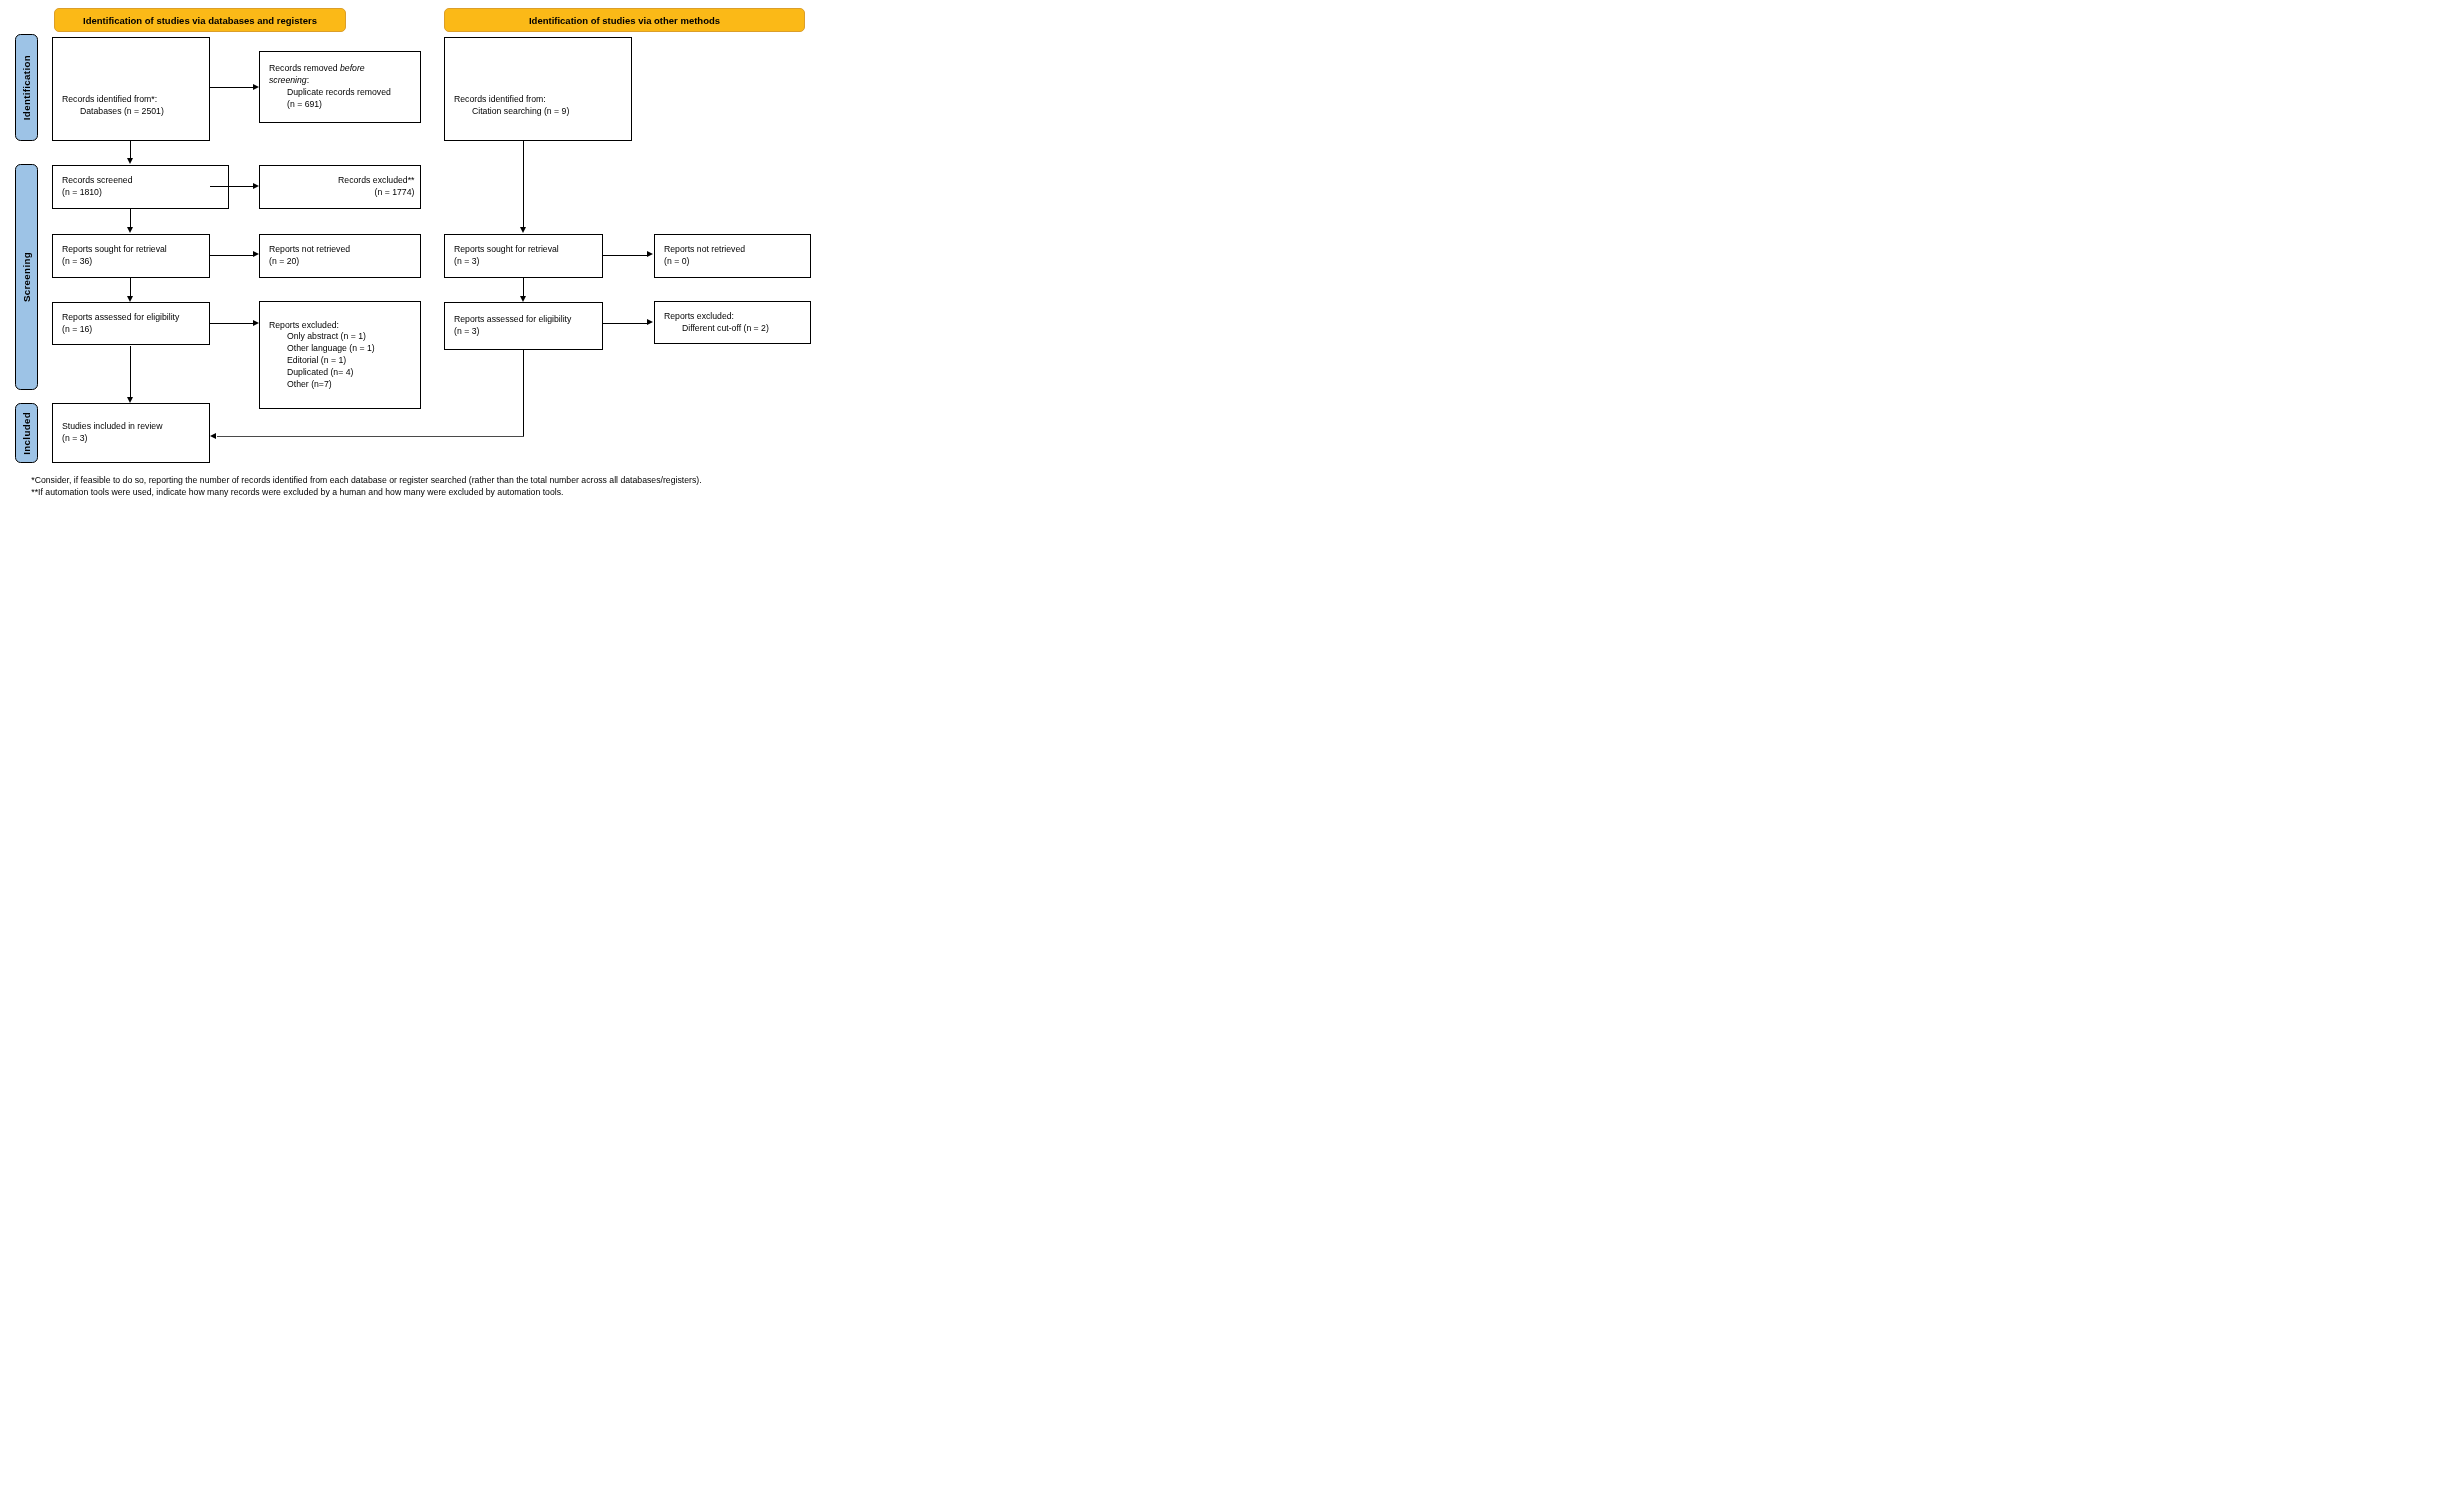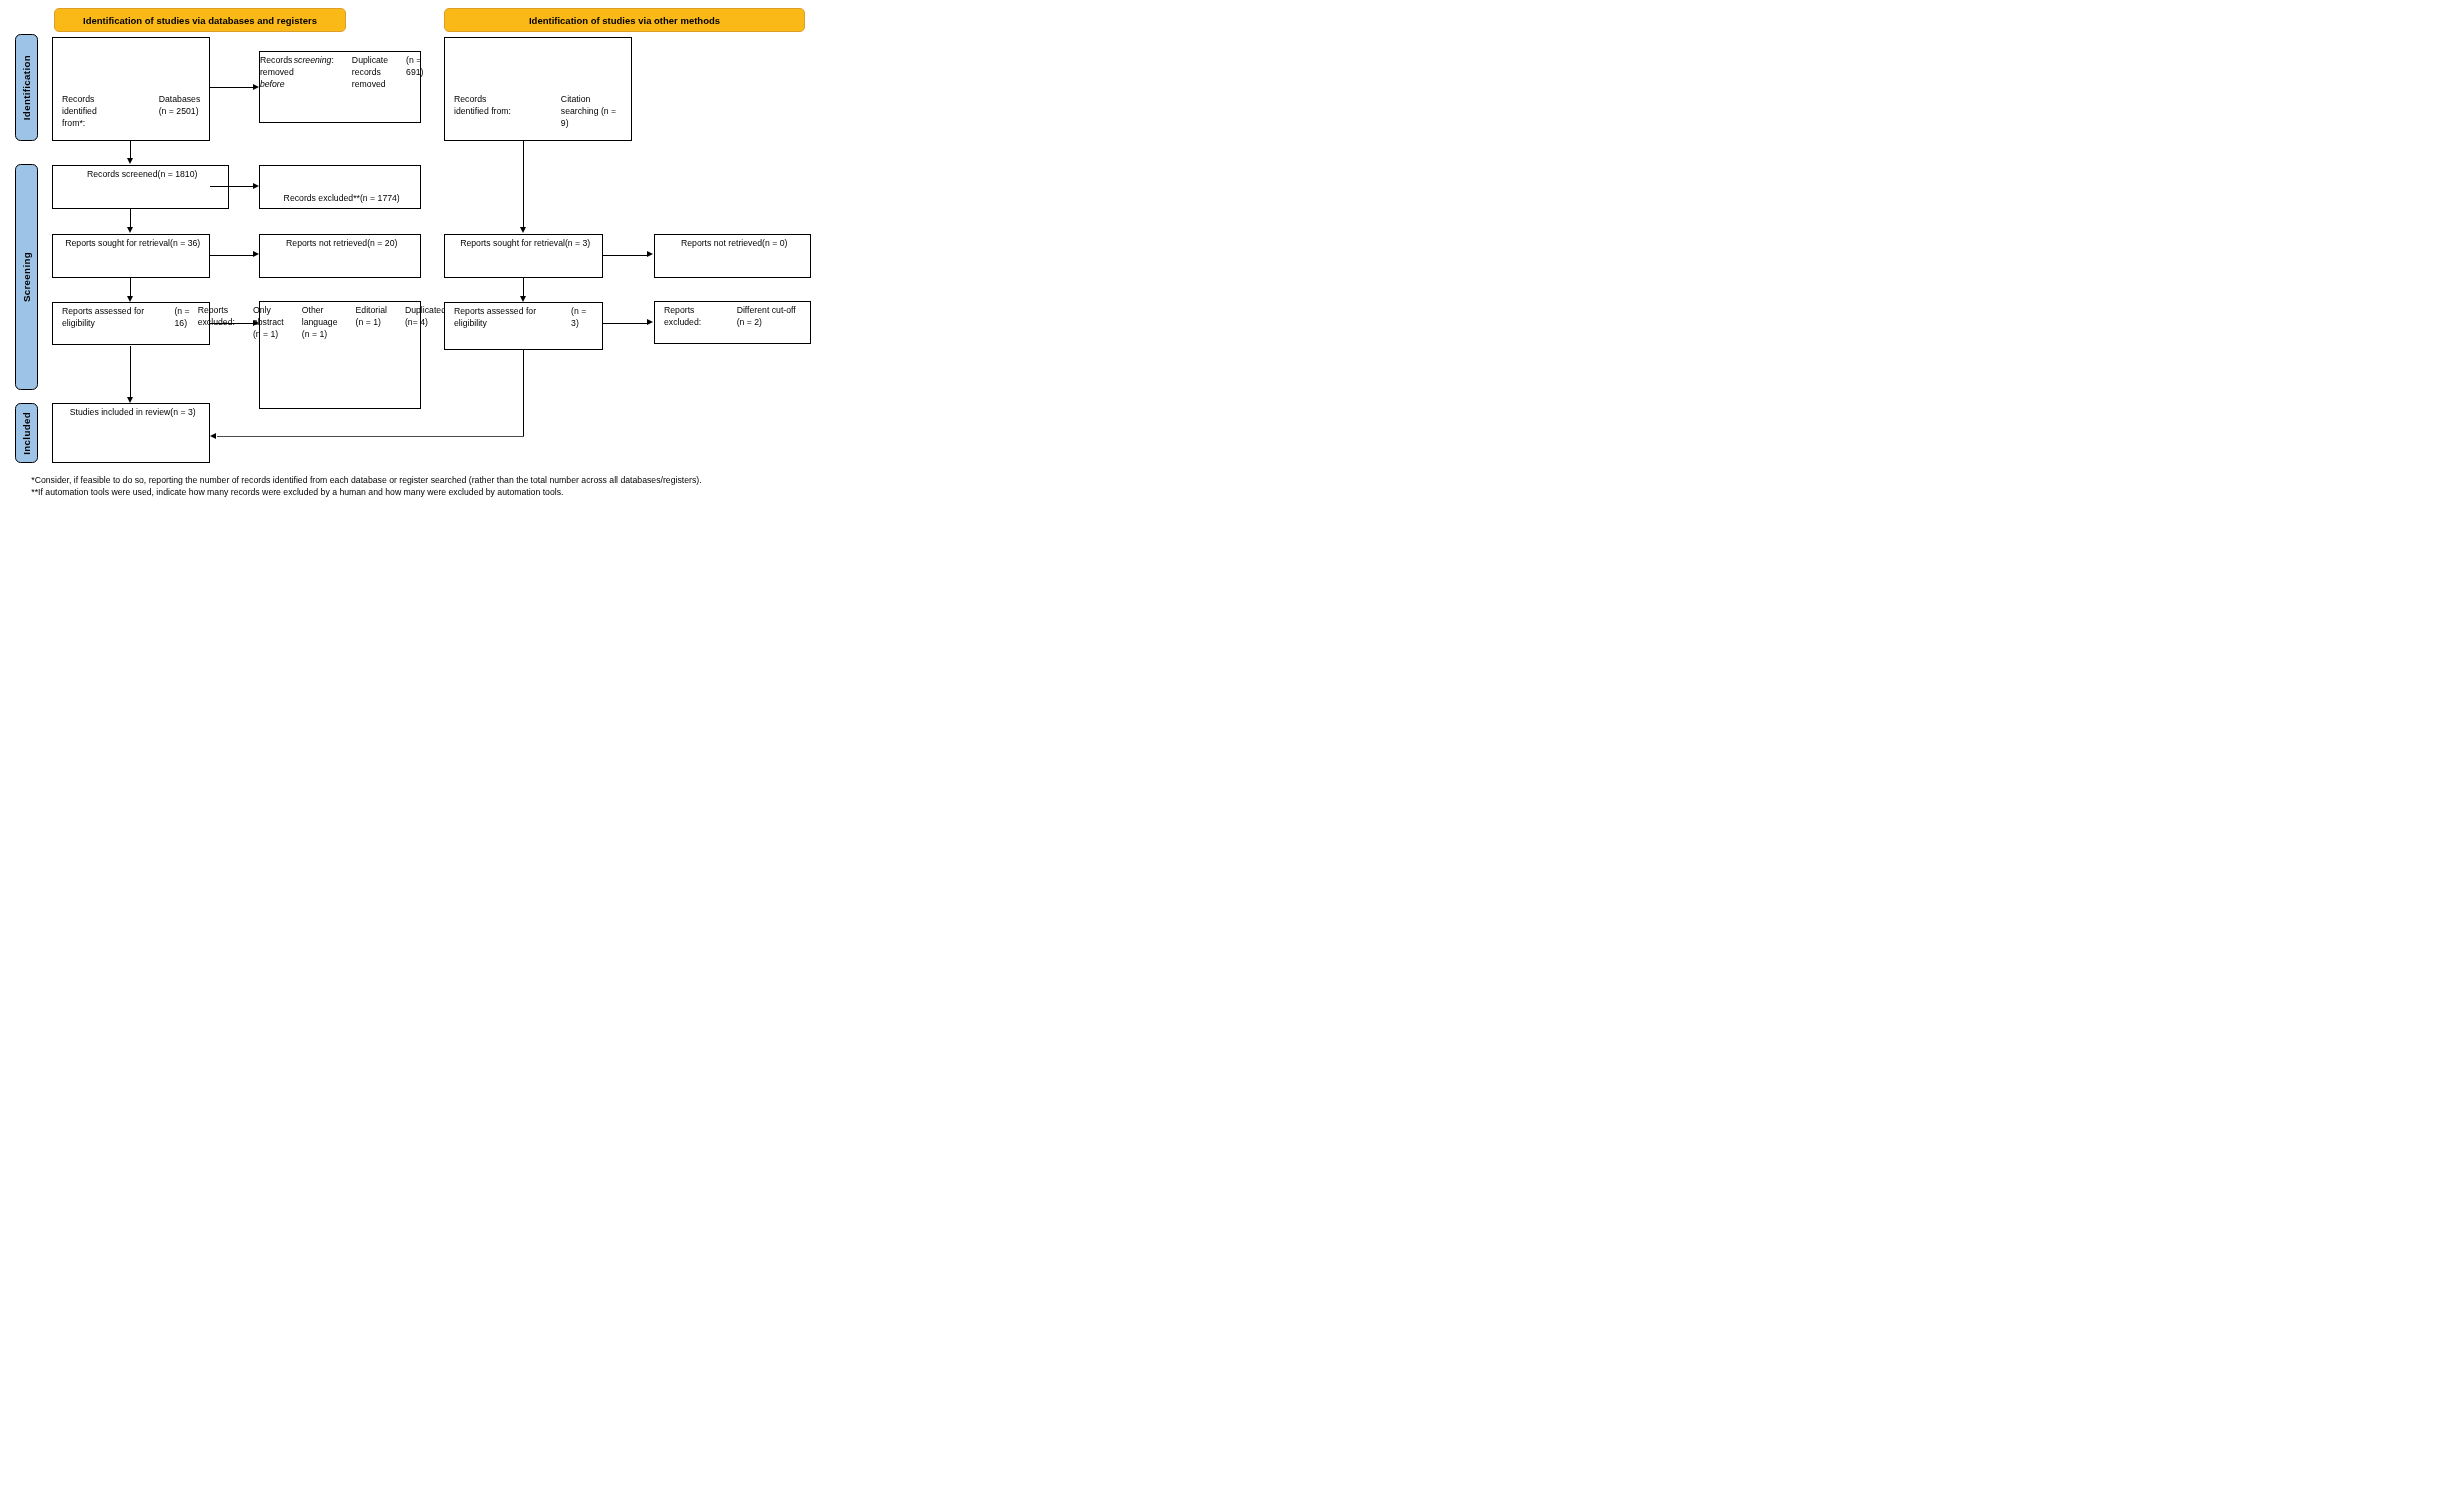--- a/index.html
+++ b/index.html
@@ -16,24 +16,24 @@
     position:absolute;left:14.6px;width:23px;background:#9DC3E6;border:1.7px solid #000;
     border-radius:5.6px;display:flex;align-items:center;justify-content:center;
     box-sizing:border-box;
   }
   .side-tab .vtext{
     writing-mode:vertical-rl;transform:rotate(180deg);
     font-weight:bold;font-size:9.8px;white-space:nowrap;letter-spacing:0.3px;
   }
   .node{
     position:absolute;background:#fff;border:1.7px solid #000;box-sizing:border-box;
-    display:flex;flex-direction:row;justify-content:center;
+    display:flex;flex-direction:column;justify-content:center;
     padding:3.4px 5.6px 3.4px 9px;font-size:8.7px;line-height:11.8px;
   }
-  .node.pad-down{justify-content:flex-start;padding-top:56px;gap:28px;}
+  .node.pad-down{justify-content:flex-start;padding-top:56px;}
   .node .indent{padding-left:18px;}
   .vline{position:absolute;width:1.1px;background:#000;}
   .hline{position:absolute;height:1.1px;background:#000;}
   .hline.thin{background:#4a4a4a;height:0.8px;}
   .head-down{
     position:absolute;width:0;height:0;
     border-left:3.9px solid transparent;border-right:3.9px solid transparent;
     border-top:6.7px solid #000;
   }
   .head-right{

